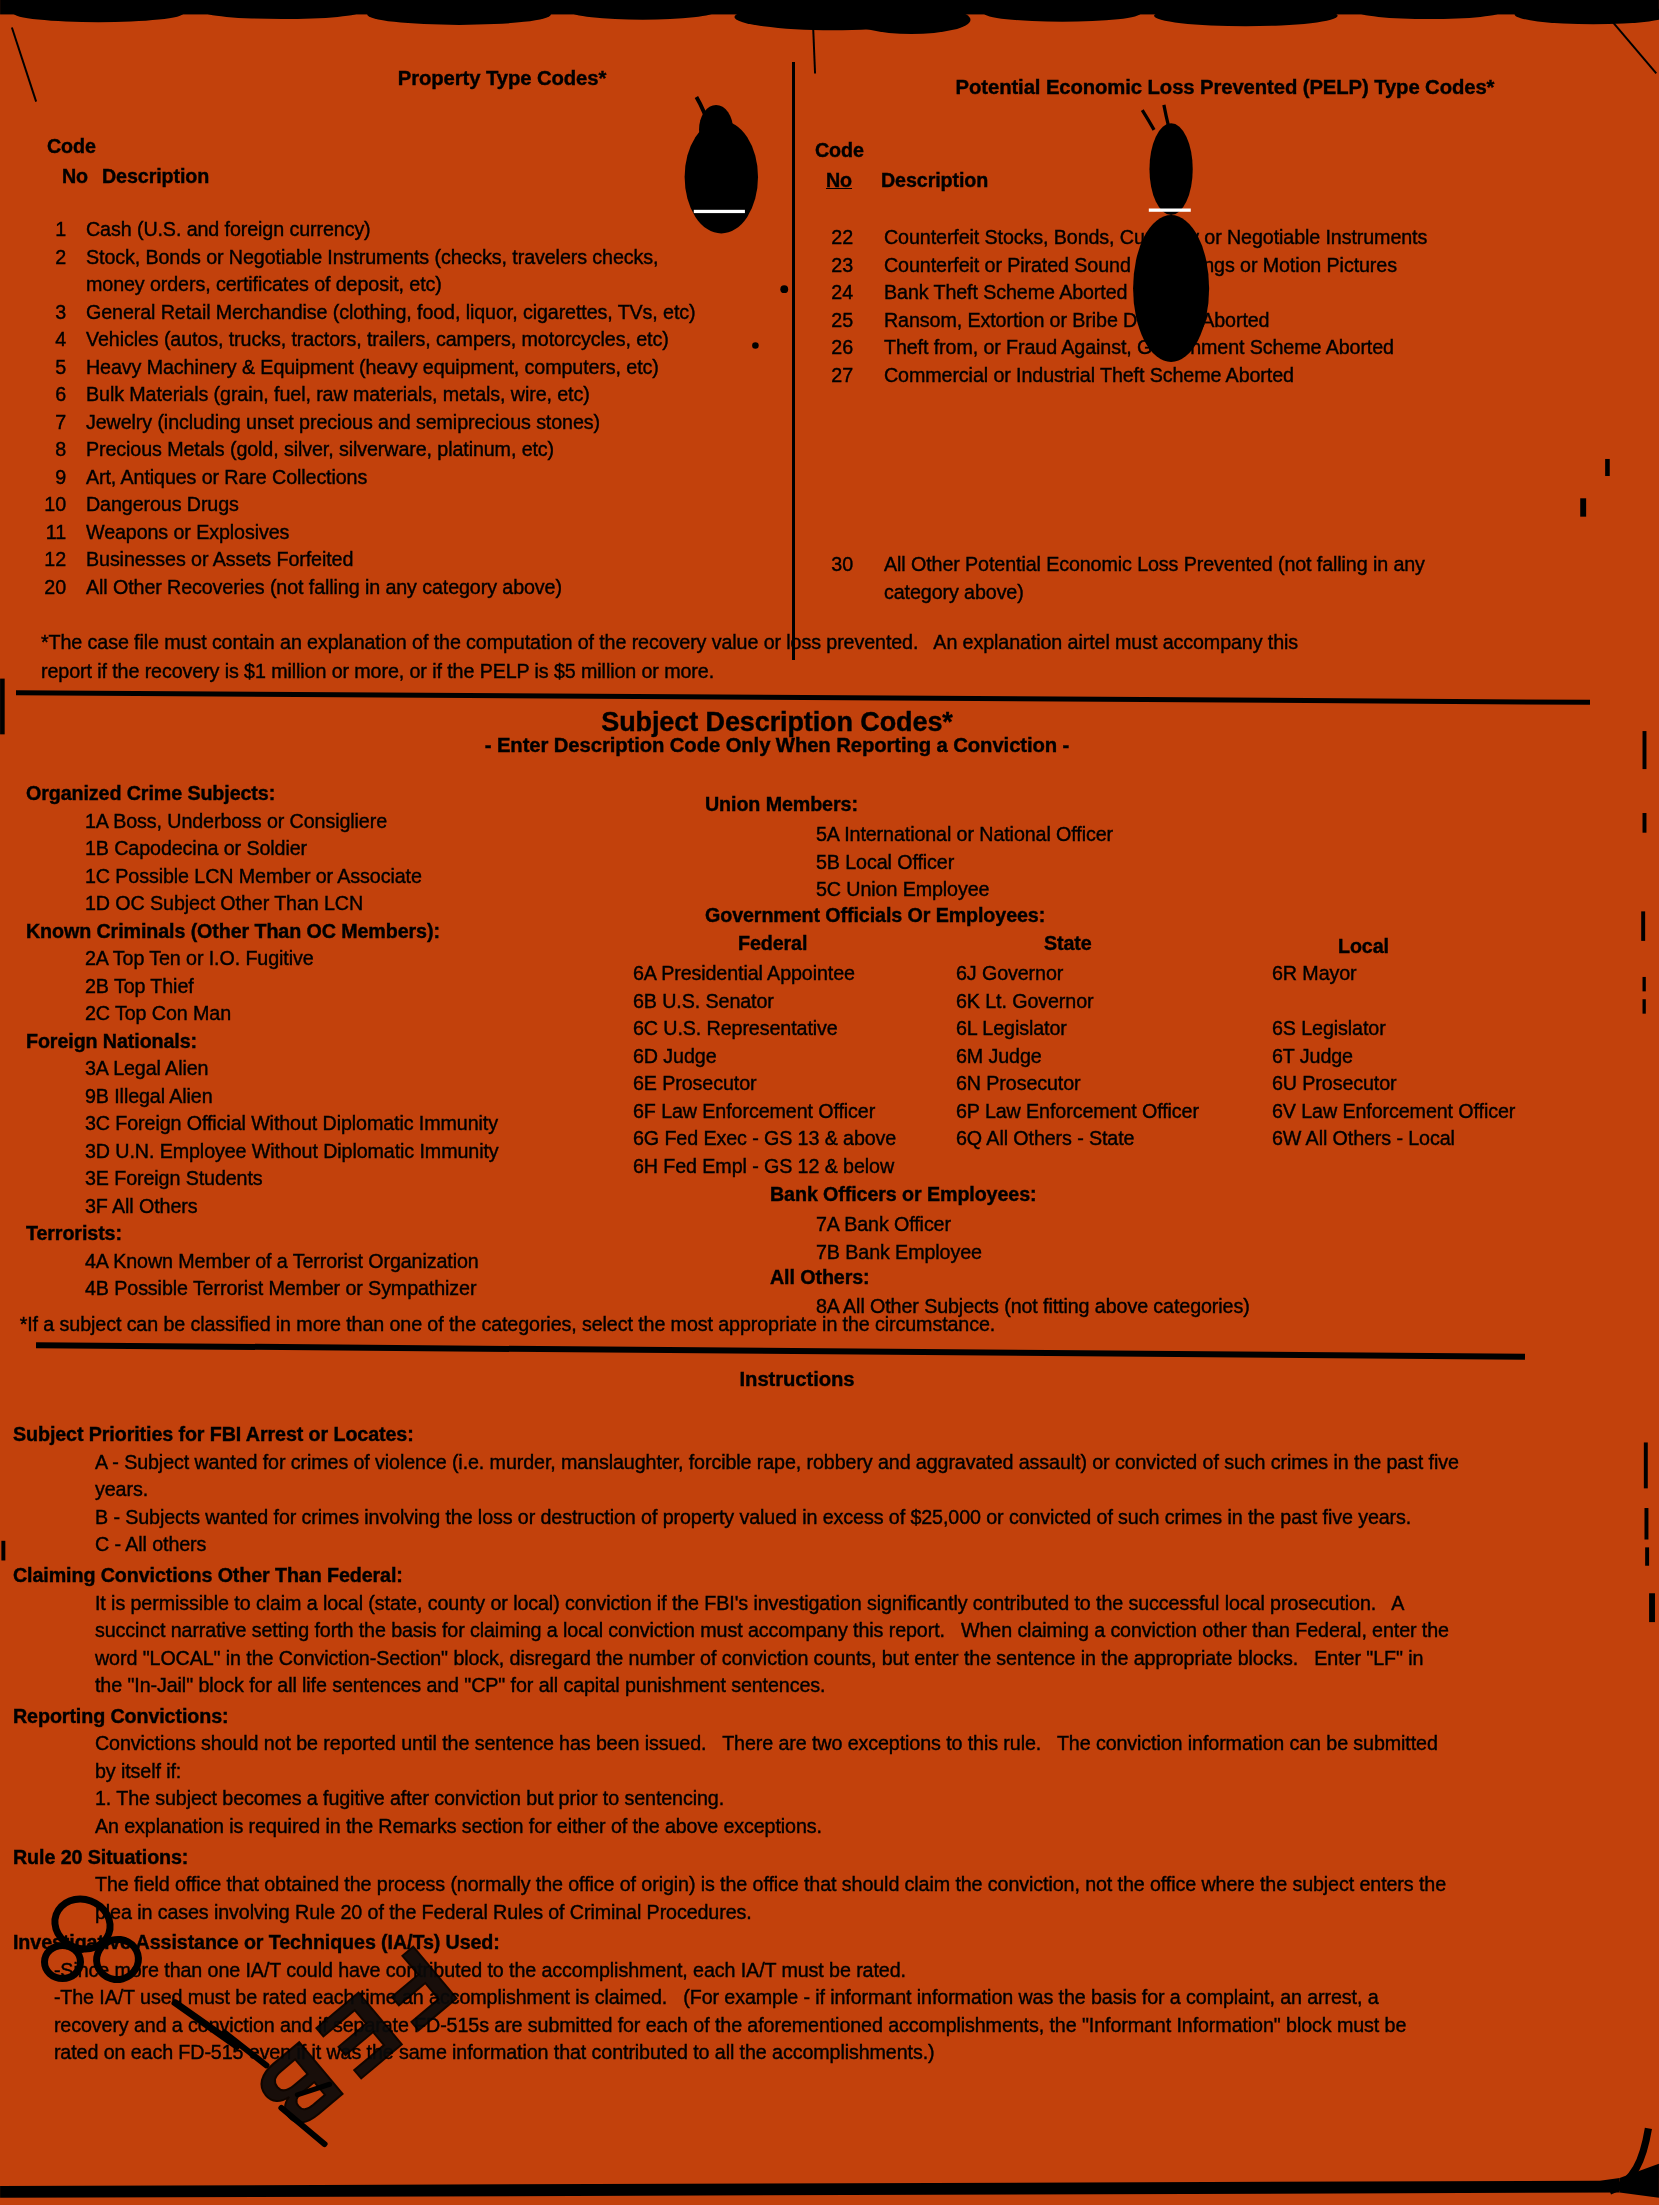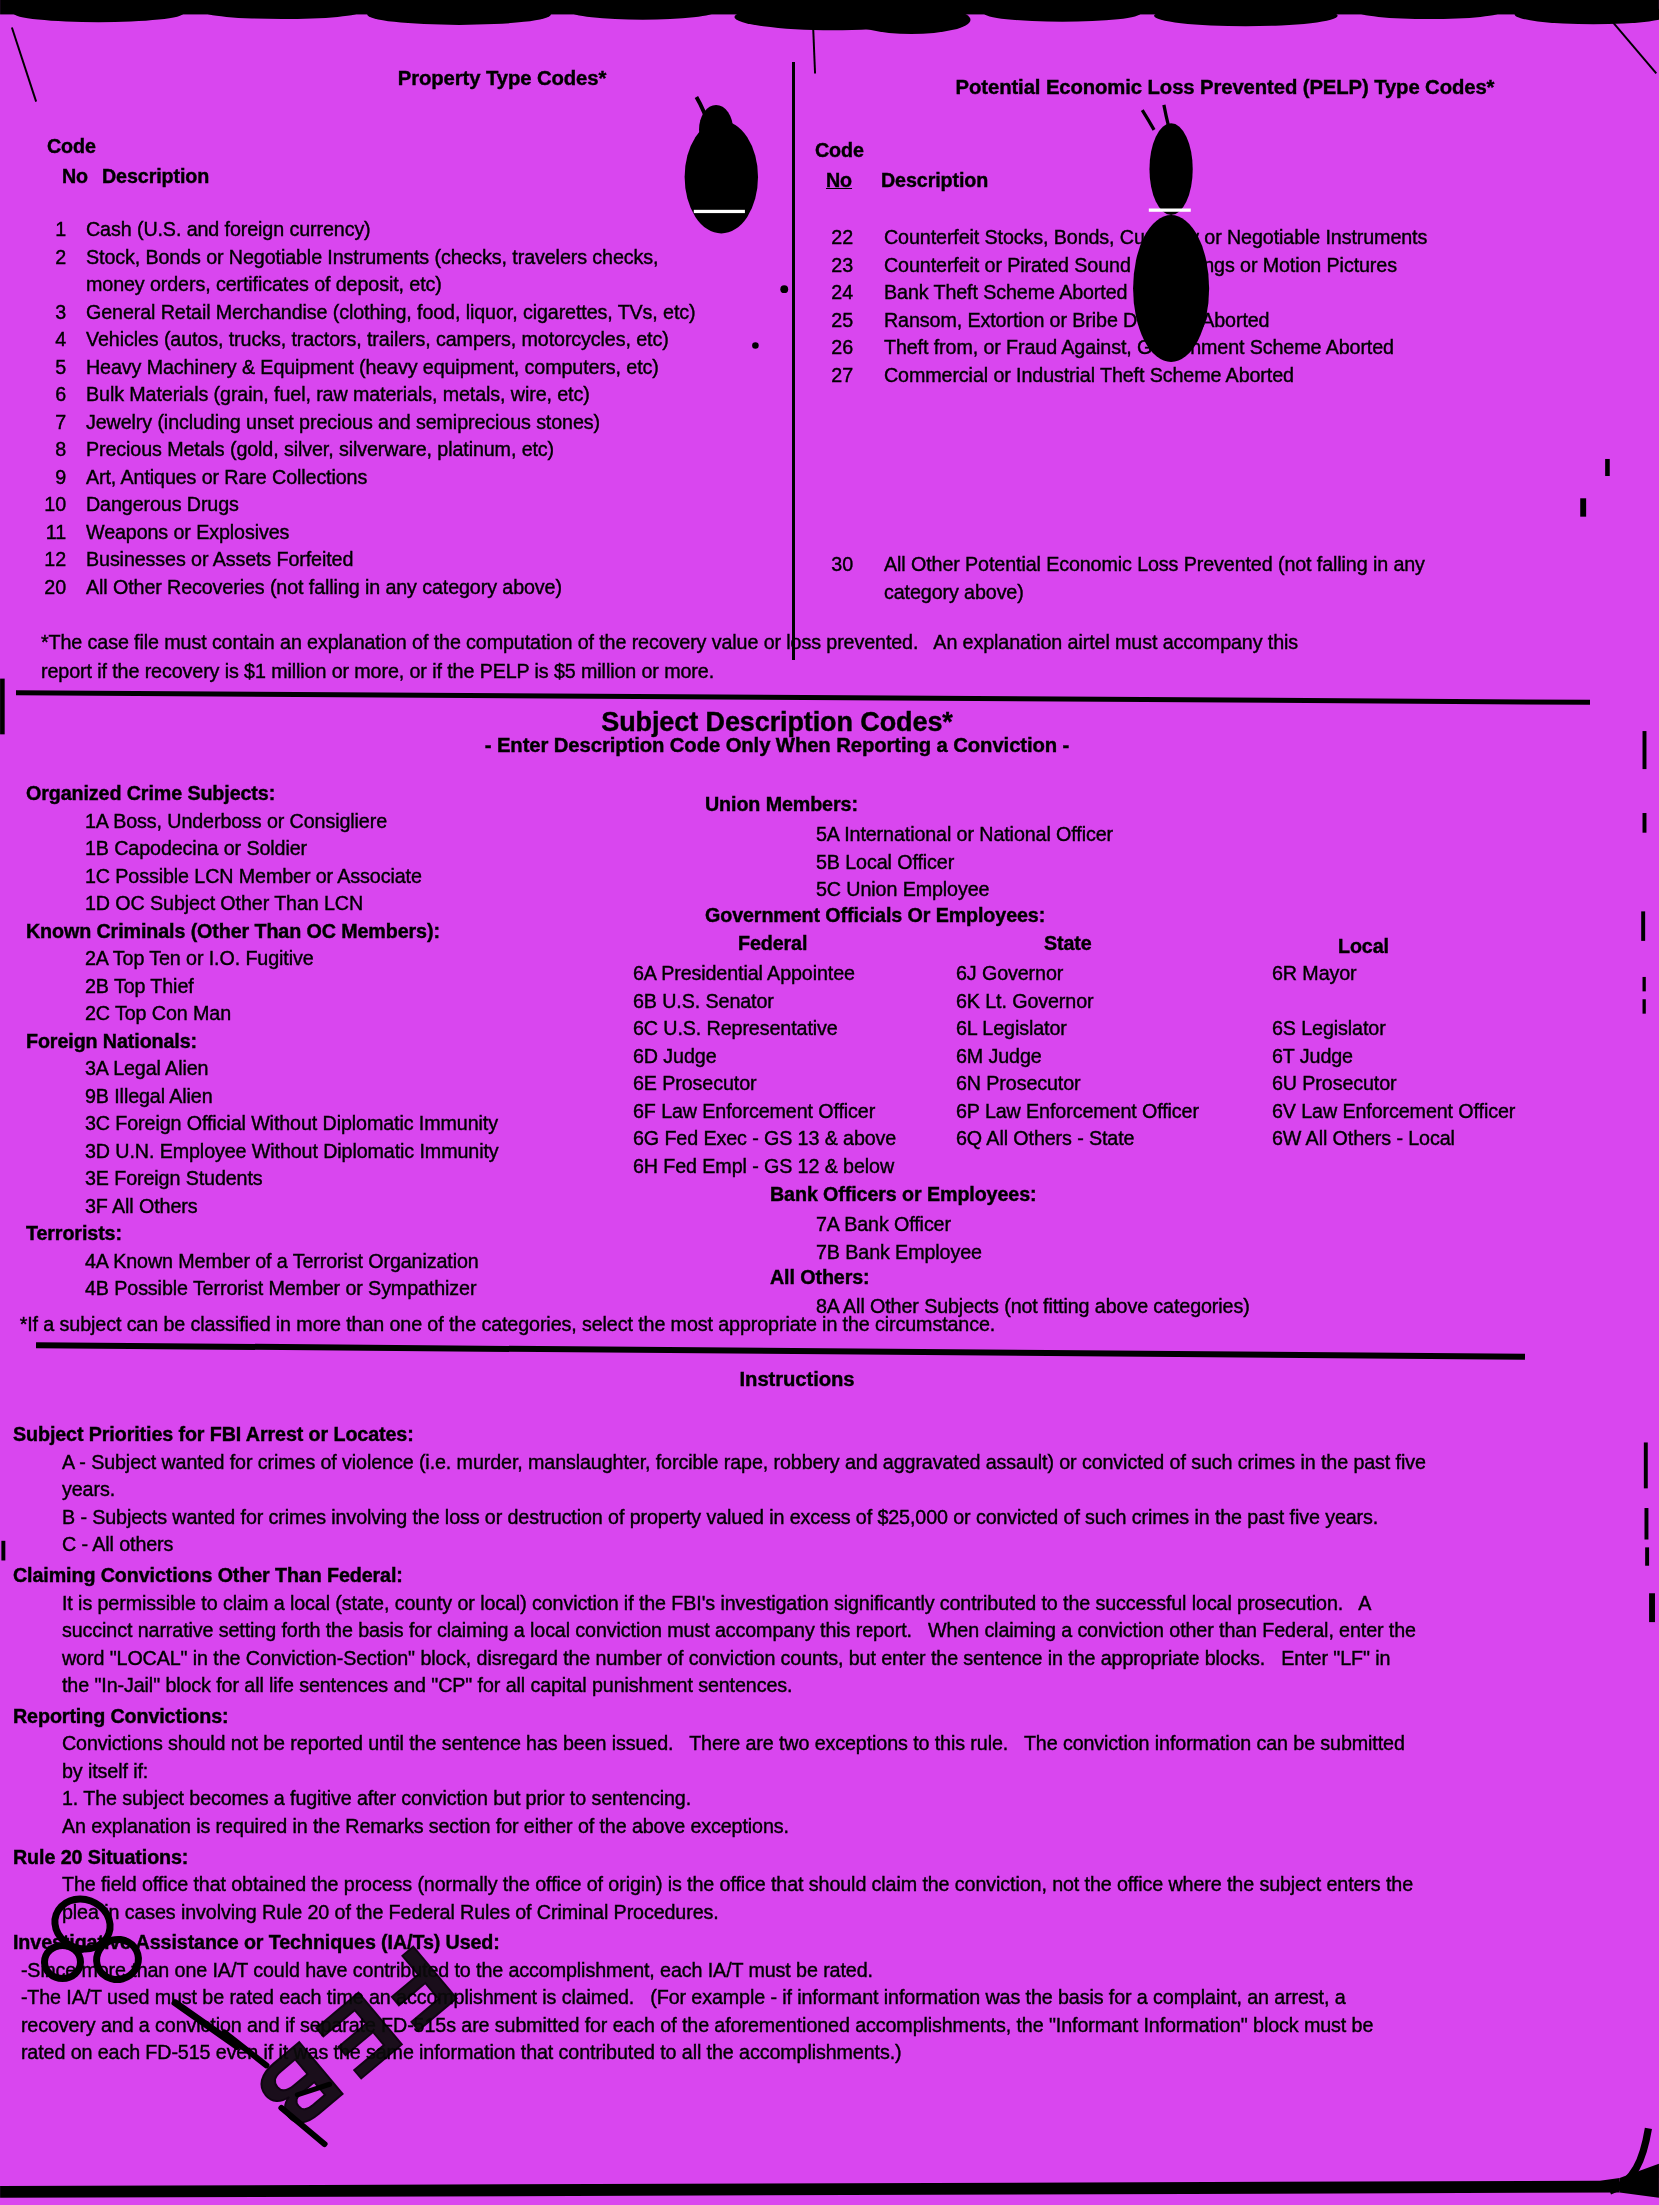--- a/index.html
+++ b/index.html
@@ -1,16 +1,16 @@
 <!DOCTYPE html>
 <html style="font-size:10.5px"><head>
 <meta charset="utf-8">
 <style>
   html,body{margin:0;padding:0;background:#6b6b6b;}
-  .page{position:relative;width:1659px;height:2205px;background:#d946ef;overflow:hidden;
+  .page{position:relative;width:1659px;height:2205px;background:#c2410c;overflow:hidden;
         font-family:"Liberation Sans",sans-serif;color:#000;font-size:19.7px;
         -webkit-text-stroke:0.4px #000;letter-spacing:-0.1px;}
   .abs{position:absolute;}
   .ctr{transform:translateX(-50%);}
   .h{font-weight:700;}
   .uline{text-decoration:underline;}
   .pre{white-space:pre-wrap;}
   
   .code-row{display:flex;line-height:27.5px;}
   .code-row .no{flex:0 0 auto;text-align:right;}
@@ -22,21 +22,21 @@
   
   .sc-row{line-height:27.5px;min-height:27.5px;white-space:nowrap;}
   .sc-h{font-weight:700;}
   .sc-i{padding-left:59px;}
   .mc-row{line-height:27.5px;min-height:27.5px;white-space:nowrap;}
   
   .rule{position:absolute;background:#000;}
   
   .instr{position:absolute;left:13px;top:1418px;width:1607px;}
   .sec-h{font-weight:700;line-height:27.5px;margin-top:3.3px;}
-  .para{line-height:27.5px;white-space:pre-wrap;}
+  .para{line-height:27.5px;white-space:pre-wrap;margin-left:33px;}
   .p-ind{padding-left:49px;}
   .p-b{padding-left:7.9px;}
   
   .stamp-text{position:absolute;left:197px;top:2000px;width:275px;
       font-weight:700;font-size:98px;letter-spacing:11.8px;color:#0a0a0a;
       transform:rotate(140deg);opacity:.92;-webkit-text-stroke:2px #000;}
   .ring{position:absolute;border:7.9px solid #000;border-radius:50%;}
   .smear{position:absolute;background:#000;border-radius:2.6px;}
   .artifact{position:absolute;background:#000;}
 </style>

